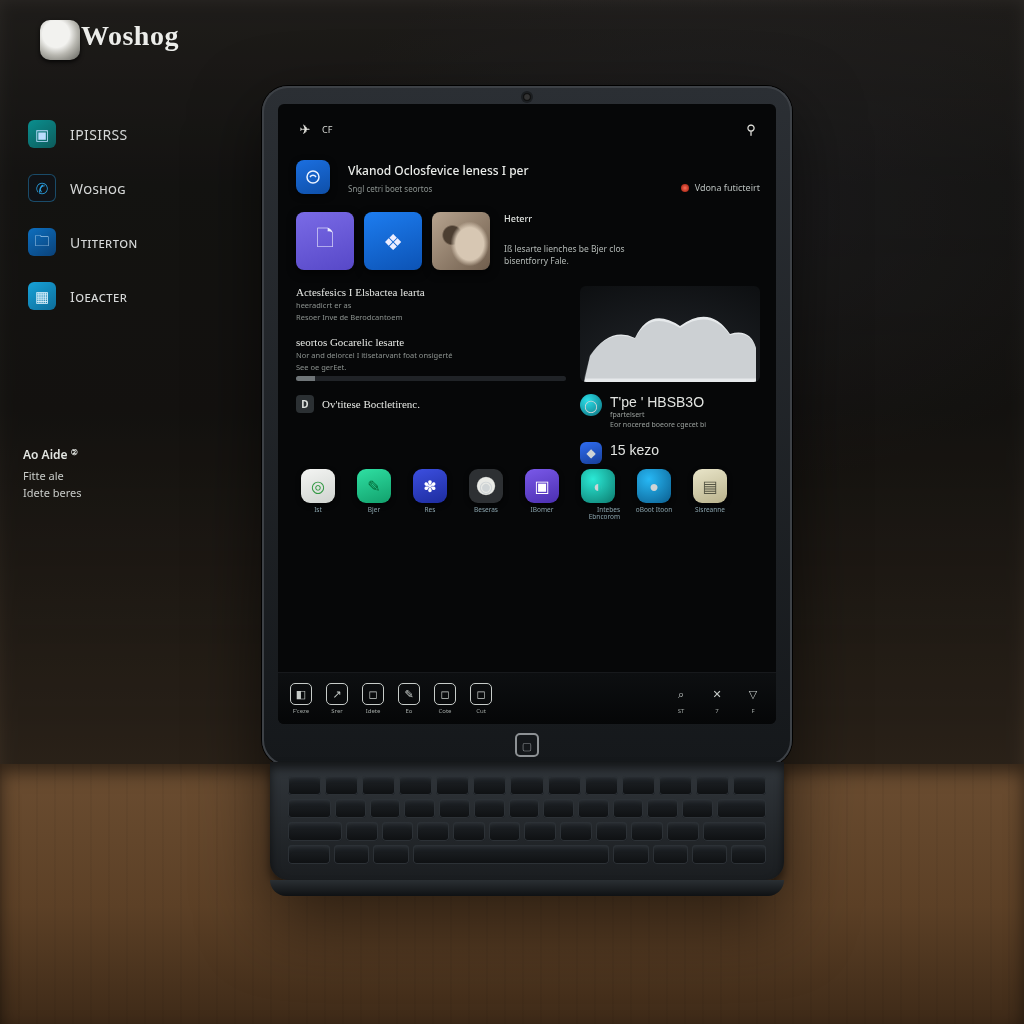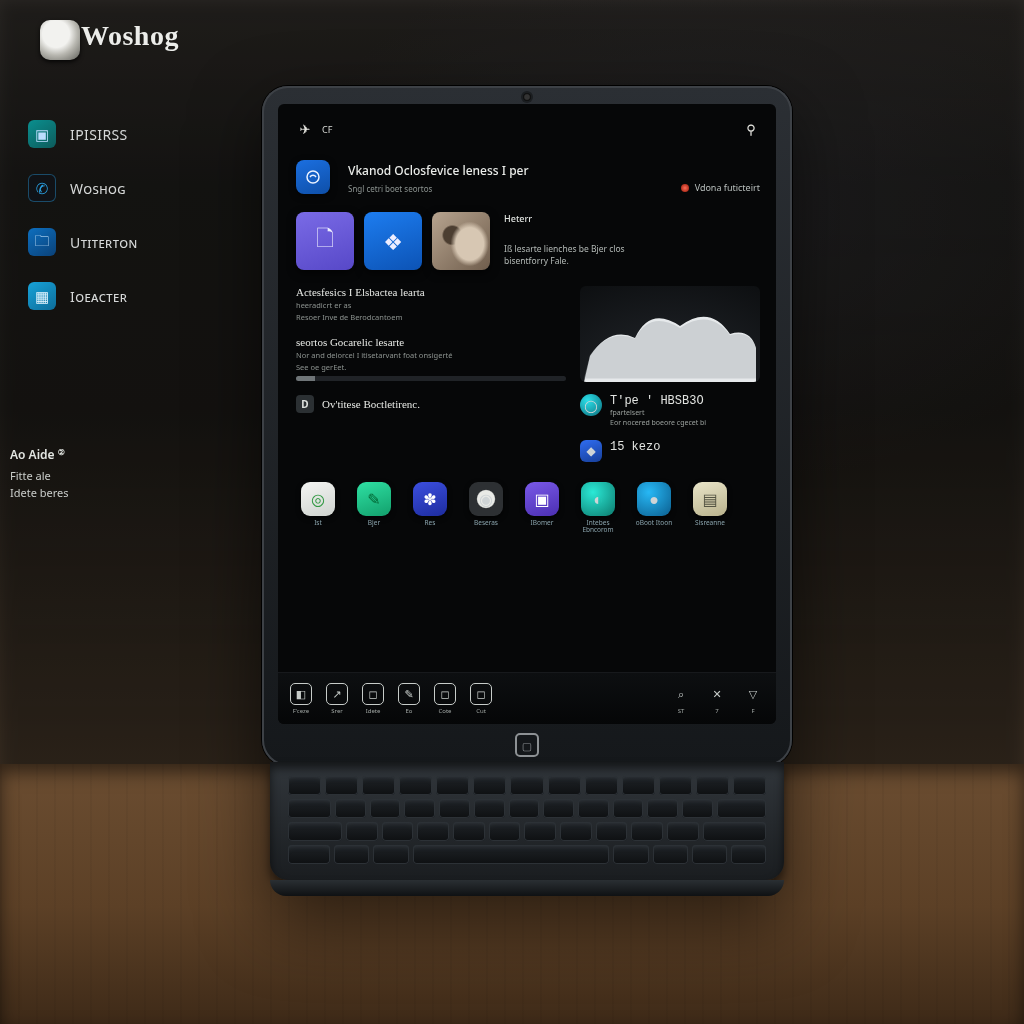--- a/index.html
+++ b/index.html
@@ -28,21 +28,21 @@
 .brand-glyph{width:40px;height:40px;border-radius:10px;background:radial-gradient(circle at 40% 35%,#f2f2ef 0 38%,#b8b7b0 60%,#5e5e58 100%);box-shadow:0 2px 4px #000c;}
 .brand-text{font-size:28px;font-weight:600;color:#ecedea;letter-spacing:.5px;font-family:"Segoe Script","Brush Script MT",cursive}
 .side{position:absolute;left:28px;top:120px;z-index:5;display:flex;flex-direction:column;gap:26px}
 .s-item{display:flex;align-items:center;gap:14px;cursor:pointer}
 .s-ico{width:28px;height:28px;border-radius:6px;display:flex;align-items:center;justify-content:center;font-size:15px}
 .i0{background:linear-gradient(145deg,#0a8f8f,#0d5b5b);color:#bdf}
 .i1{background:#101216;color:#2aa3e6;border:1px solid #2aa3e666}
 .i2{background:linear-gradient(145deg,#0d6fbf,#0a4178);color:#cfe9ff}
 .i3{background:linear-gradient(145deg,#17a3d9,#0d6c99);color:#e8f7ff}
 .s-lab{font-size:14px;color:#d6d8d8;font-variant:small-caps;letter-spacing:.4px}
-.note{position:absolute;left:10px;top:446px;z-index:5;font-size:11px;line-height:1.55;color:#c9ccc9;max-width:165px}
+.note{position:absolute;left:23px;top:446px;z-index:5;font-size:11px;line-height:1.55;color:#c9ccc9;max-width:165px}
 .note b{display:block;font-size:12px;color:#e3e6e2;margin-bottom:2px;font-weight:600}
 .note sup{font-size:8px;vertical-align:top}
 
 .device{position:absolute;left:262px;top:86px;width:530px;height:820px;z-index:4;
   filter:drop-shadow(0 26px 34px rgba(0,0,0,.55))}
 .bezel{position:absolute;left:0;top:0;width:530px;height:680px;border-radius:26px;
   background:linear-gradient(180deg,#2b2f34,#15181b);
   padding:18px 16px 42px 16px;
   box-shadow:inset 0 0 0 2px #3d4146, 0 0 0 1px #000;}
 .cam{position:absolute;top:7px;left:50%;transform:translateX(-50%);width:8px;height:8px;border-radius:50%;
@@ -75,44 +75,44 @@
 .r1b .dot{width:8px;height:8px;border-radius:50%;background:radial-gradient(circle,#ff6a55,#8f1707)}
 .r1b span{font-size:9px;color:#b9bfbd}
 .tiles{display:flex;gap:10px;margin-bottom:16px}
 .tile{width:58px;height:58px;border-radius:8px;display:flex;align-items:center;justify-content:center;color:#eef;font-size:22px;box-shadow:0 3px 8px #000a}
 .t0{background:linear-gradient(160deg,#7a6be6,#5748c8)}
 .t1{background:linear-gradient(160deg,#1d7df0,#0c53b5)}
 .t2{background:linear-gradient(135deg,#b7a48f,#6f5d4c);overflow:hidden;position:relative}
 .t2::after{content:"";position:absolute;inset:0;background:radial-gradient(ellipse 60% 70% at 65% 55%,#d7c7b3 0 40%,transparent 55%),radial-gradient(ellipse 30% 30% at 35% 40%,#4c3e31 0 50%,transparent 60%)}
 .tiles-side{margin-left:14px;font-size:8.5px;line-height:1.45;color:#b3b9b6;max-width:150px}
 .tiles-side b{display:block;color:#dfe2df;font-size:9px;font-weight:500;margin-bottom:18px}
-.cols{display:flex;gap:14px;margin-bottom:16px}
+.cols{display:flex;gap:14px;margin-bottom:1px}
 .colL{flex:1;min-width:0}
 .colR{width:180px;display:flex;flex-direction:column;gap:12px}
 .sec h2{font-size:11px;font-family:"Segoe Script",cursive;color:#e7e9e5;font-weight:500;margin-bottom:2px}
 .sec p{font-size:7.5px;color:#8c928f;margin-bottom:2px}
 .sec{margin-bottom:14px}
 .bar{height:5px;border-radius:3px;background:#202327;overflow:hidden;margin-top:4px}
 .bar i{display:block;height:100%;width:7%;background:#6f7578}
 .sec .row-chip{display:flex;align-items:center;gap:8px;margin-top:4px}
 .chip-sq{width:18px;height:18px;border-radius:4px;background:#2b3033;color:#dfe2df;font-size:10px;display:flex;align-items:center;justify-content:center;font-weight:700}
 .cloud{height:96px;width:100%;border-radius:6px;background:radial-gradient(ellipse 90% 120% at 50% 100%,#1b1e22 0 40%,#0d0f11 100%);position:relative;overflow:hidden}
 .cloud svg{position:absolute;inset:0}
 .panel{display:flex;gap:8px;align-items:flex-start}
 .p-ico{width:22px;height:22px;border-radius:50%;flex:0 0 22px;display:flex;align-items:center;justify-content:center;font-size:12px}
 .pA{background:radial-gradient(circle at 35% 30%,#2bdfe9,#0b6e7c)}
 .pB{background:linear-gradient(160deg,#2f6df2,#173f99);border-radius:6px}
-.panel .pt h3{font-size:12px;color:#e2e4e1;font-family:Liberation Mono, monospace;font-weight:500}
+.panel .pt h3{font-size:14px;color:#e2e4e1;font-family:Liberation Sans, sans-serif;font-weight:500}
 .panel .pt p{font-size:7px;color:#9aa09d;line-height:1.4}
 .apps{margin-top:4px}
 .apps h4{font-size:8.5px;color:#c9cdca;margin:4px 0 6px 0;letter-spacing:.3px}
 .app-row{display:flex;gap:12px}
 .app{width:44px;display:flex;flex-direction:column;align-items:center;gap:3px;cursor:pointer}
 .aico{width:34px;height:34px;border-radius:9px;display:flex;align-items:center;justify-content:center;font-size:16px;box-shadow:0 2px 5px #000a}
-.albl{font-size:6.5px;color:#8aa3ac;text-align:center;line-height:1.1;max-width:48px}
+.albl{font-size:6.5px;color:#8aa3ac;text-align:right;line-height:1.1;max-width:48px}
 .a0{background:linear-gradient(160deg,#f4f5f3,#cfd3cf);color:#394}
 .a1{background:linear-gradient(160deg,#2fe0a3,#12a06c);color:#063}
 .a2{background:linear-gradient(160deg,#3c4fe0,#1d2c9e);color:#fff}
 .a3{background:radial-gradient(circle,#e9eae6 0 35%,#2d3033 40% 100%);}
 .a4{background:linear-gradient(160deg,#7a59e9,#4b2fb1);color:#fff}
 .a5{background:radial-gradient(circle at 35% 30%,#2be9d6,#0c7a6d)}
 .a6{background:radial-gradient(circle at 35% 30%,#27b8f5,#0b5e8f)}
 .a7{background:linear-gradient(160deg,#e9e5c9,#b9b28c);color:#554}
 .task{position:absolute;left:0;right:0;bottom:0;height:52px;display:flex;align-items:center;gap:14px;padding:0 12px;
   background:linear-gradient(180deg,#0d0f11,#050607);border-top:1px solid #17191c}

